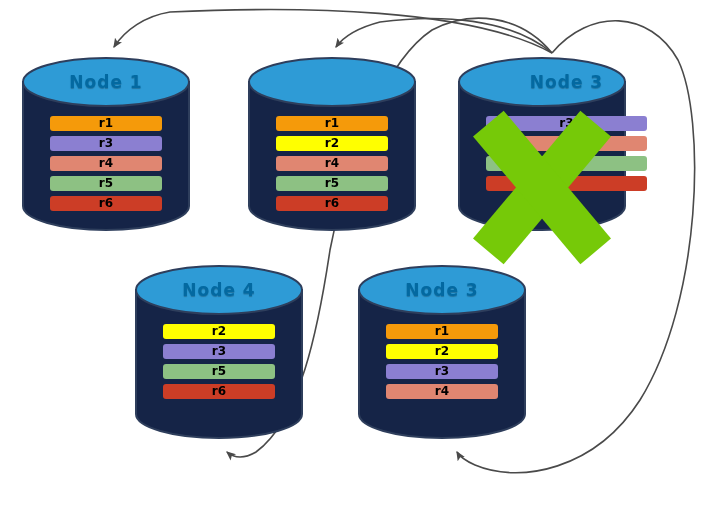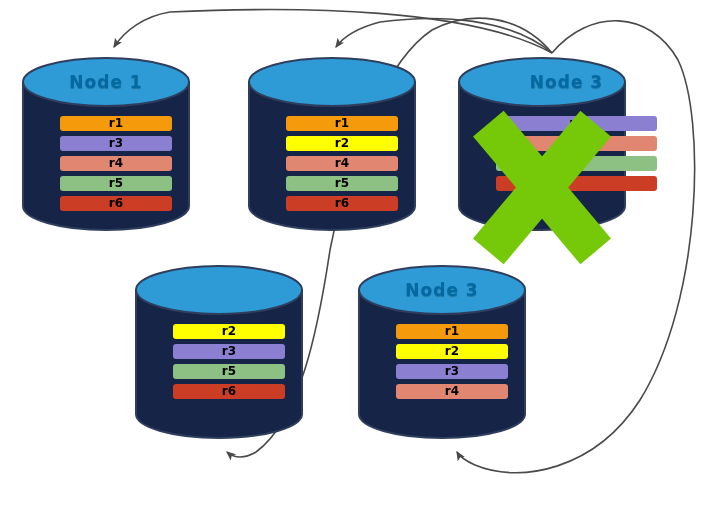--- a/index.html
+++ b/index.html
@@ -42,21 +42,21 @@
     color: #0369a1;
     font-weight: bold;
     font-size: 17px;
     letter-spacing: 1px;
     font-family: "DejaVu Sans", sans-serif;
     text-shadow: 0 1px 1px rgba(0,0,0,0.25);
     white-space: nowrap;
   }
   .rows {
     position: absolute;
-    left: 10px;
+    left: 0;
     width: 100%;
   }
   .row {
     position: relative;
     height: 15px;
     border-radius: 3px;
     margin-bottom: 5px;
     box-sizing: border-box;
   }
   .row-label {
@@ -169,20 +169,21 @@
             <rect x="55" y="4" width="40" height="167" fill="#76C908" transform="rotate(40 75 87.5)"></rect>
             <rect x="55" y="4" width="40" height="167" fill="#76C908" transform="rotate(-40 75 87.5)"></rect>
           </g>
         </svg>
       </div>
       <div class="node" style="left: 135px; top: 266px; width: 168px; height: 172px;">
         <svg class="cyl" width="168" height="172" viewBox="0 0 168 172">
           <path d="M 1 24 L 1 148 A 83 24 0 0 0 167 148 L 167 24 Z" fill="#152447" stroke="#2E3E5C" stroke-width="2"></path>
           <ellipse cx="84" cy="24" rx="83" ry="24" fill="#2E9BD6" stroke="#2E3E5C" stroke-width="2"></ellipse>
         </svg>
+        <div class="node-title" style="top: 14px;">Node  4</div>
         <div class="rows" style="top: 58px; padding-left: 28px; padding-right: 28px; box-sizing: border-box;">
           <div class="row" style="background: rgb(255, 255, 0);">
             <span class="row-label">r2</span>
           </div>
           <div class="row" style="background: rgb(139, 127, 209);">
             <span class="row-label">r3</span>
           </div>
           <div class="row" style="background: rgb(141, 193, 131);">
             <span class="row-label">r5</span>
           </div>

